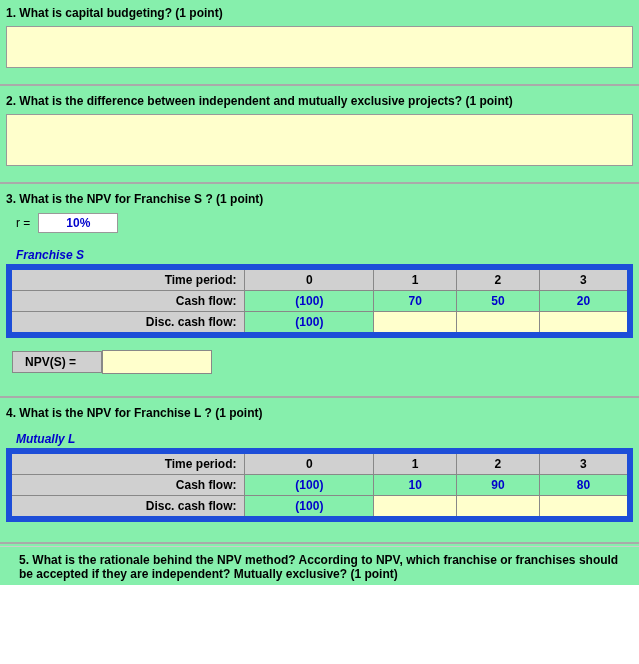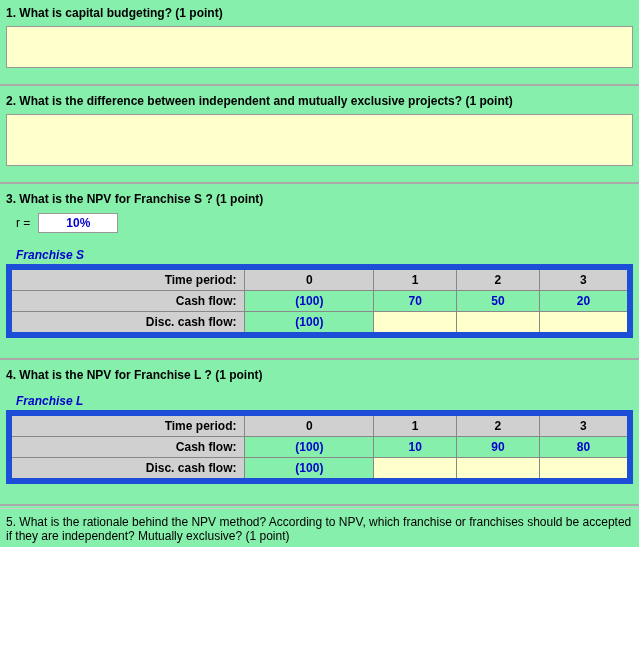--- a/index.html
+++ b/index.html
@@ -111,24 +111,24 @@
       background: #ffffcc;
       border: 1px solid #888;
       padding: 3px;
       min-width: 110px;
       height: 24px;
     }
     .col-header {
       background: #d0d0d0;
     }
     .last-question {
-      font-weight: normal;
-      font-size: 12px;
-      color: #000;
-      padding: 6px 6px 4px 6px;
+      font-weight: bold;
+      font-size: 12px;
+      color: #000;
+      padding: 6px 6px 4px 19px;
       border-top: 1px solid #ccc;
     }
     .section-divider {
       border-top: 2px solid #aaa;
       margin: 2px 0;
     }
   </style>
 </head>
 <body>
 
@@ -174,27 +174,31 @@
       <td class="row-header">Disc. cash flow:</td>
       <td class="cell-value">(100)</td>
       <td class="cell-empty"></td>
       <td class="cell-empty"></td>
       <td class="cell-empty"></td>
     </tr>
   </tbody>
     </table>
 
   <div class="spacer" style="height:4px;"></div>
+  <div class="npv-row">
+    <div class="npv-label">NPV(S)  =</div>
+    <div class="npv-input"></div>
+  </div>
   <div class="spacer"></div>
   <div class="section-divider"></div>
 
   <div class="question-text">4.  What is the NPV for Franchise L ?  (1 point)</div>
 
   <div class="spacer" style="height:4px;"></div>
-  <div class="franchise-label">Franchise L</div>
+  <div class="franchise-label">Mutually L</div>
 
   <table class="data-table">
     <tbody>
         <tr>
       <td class="row-header col-header">Time period:</td>
       <td class="col-header cell-black">0</td>
       <td class="col-header cell-black">1</td>
       <td class="col-header cell-black">2</td>
       <td class="col-header cell-black">3</td>
     </tr>

